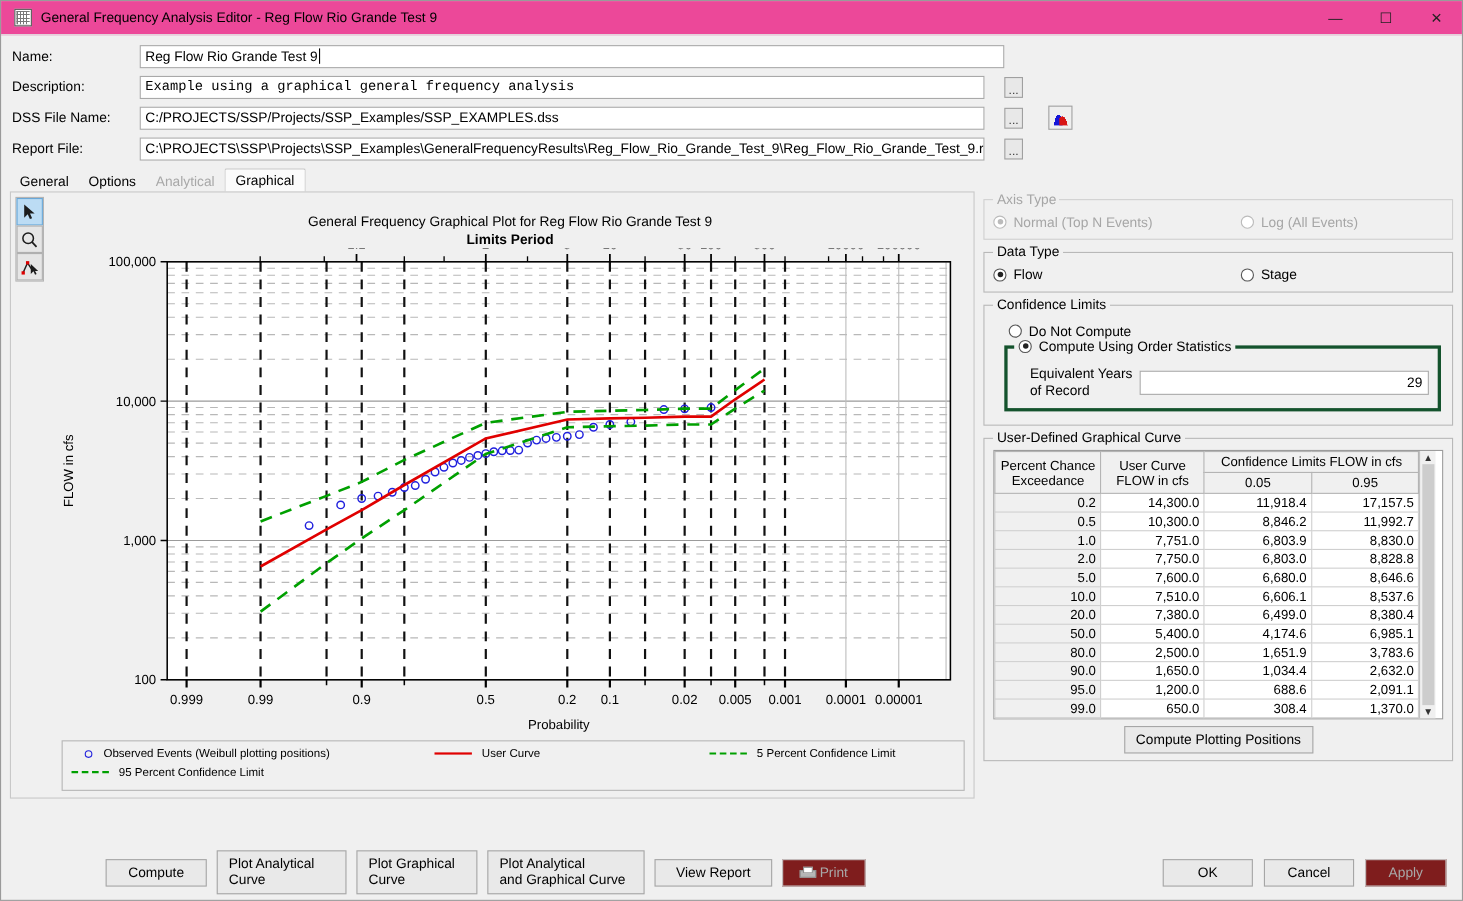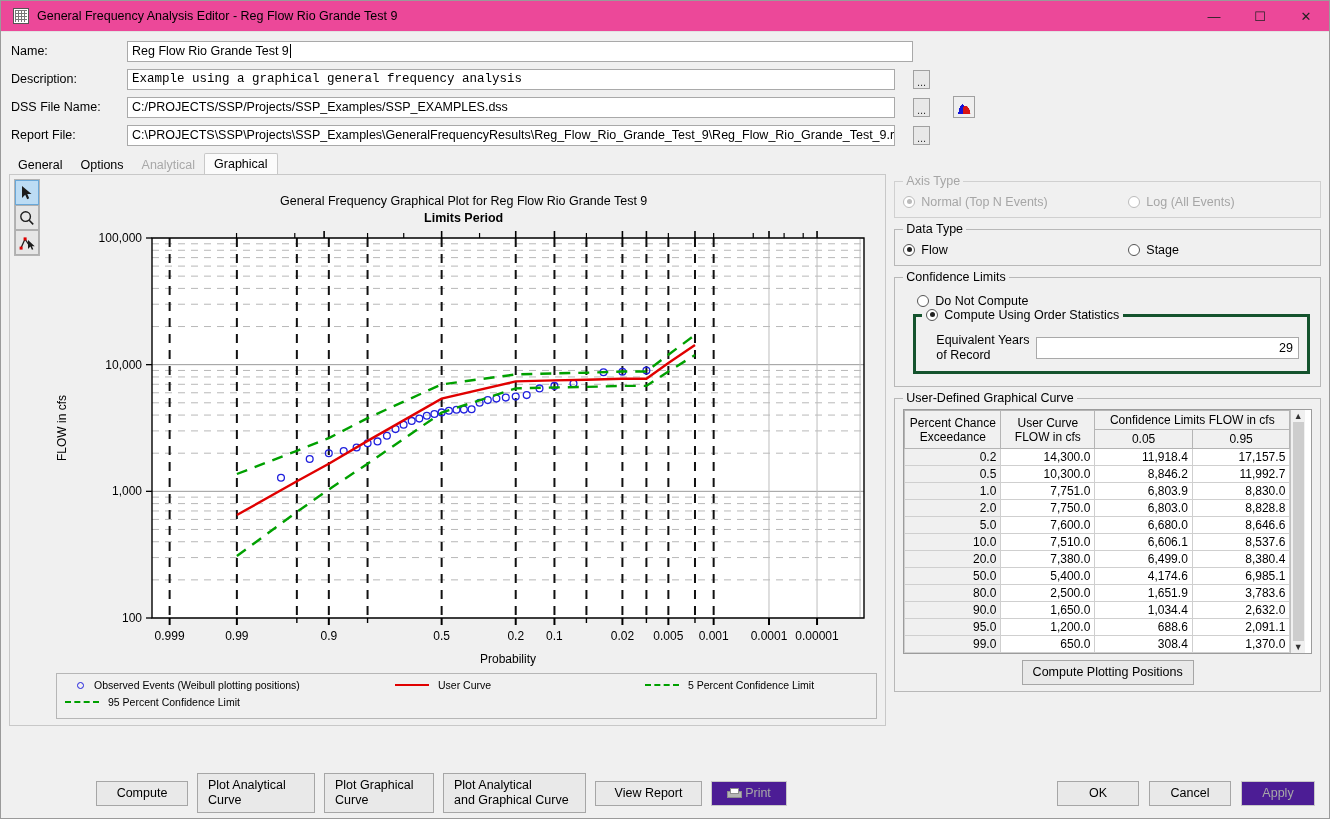--- a/index.html
+++ b/index.html
@@ -202,21 +202,21 @@
   }
   .sb-arrow { font-size: 9px; color:#333; }
   .sb-thumb { width: 11px; flex:1; background:#cdcdcd; margin: 1px 0; }
   .cpp-row { display:flex; justify-content:center; margin-top: 6px; }
   
   .btn {
     border:1px solid #a6a6a6; background:#e9e9e9; font-size: 12.5px;
     padding: 4px 10px; color:#000; font-family:"Liberation Sans", sans-serif;
     text-align:center; line-height: 15px;
   }
-  .btn.disabled { color:#a8a8a8; background:#4c1d95; border-color:#c8c8c8; }
+  .btn.disabled { color:#a8a8a8; background:#7f1d1d; border-color:#c8c8c8; }
   .bottom-bar {
     position:absolute; left:0; right:0; bottom: 0; height: 50px;
     display:flex; align-items:center;
   }
   .bb-left { display:flex; align-items:center; gap: 9px; margin-left: 95px; }
   .bb-right { position:absolute; right: 14px; display:flex; gap: 10px; }
   .print-ic { display:inline-block; width:13px; height:10px; position:relative; margin-right:5px; vertical-align:-1px;}
   .print-ic::before{content:"";position:absolute;left:0;top:3px;width:13px;height:5px;background:#b5b5b5;border:1px solid #8f8f8f;}
   .print-ic::after{content:"";position:absolute;left:3px;top:0px;width:7px;height:4px;background:#fff;border:1px solid #8f8f8f;}
 </style>

